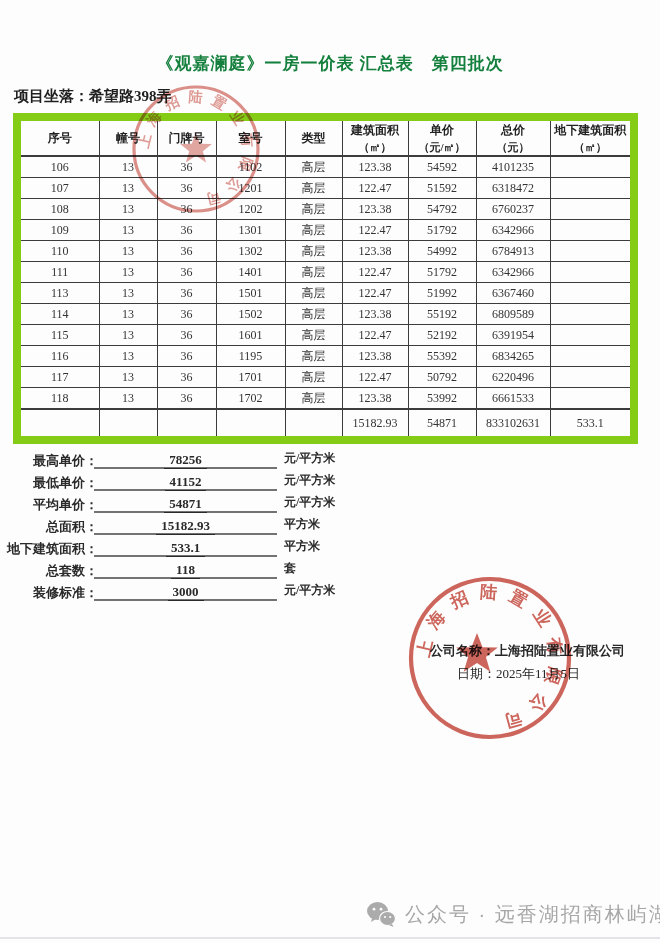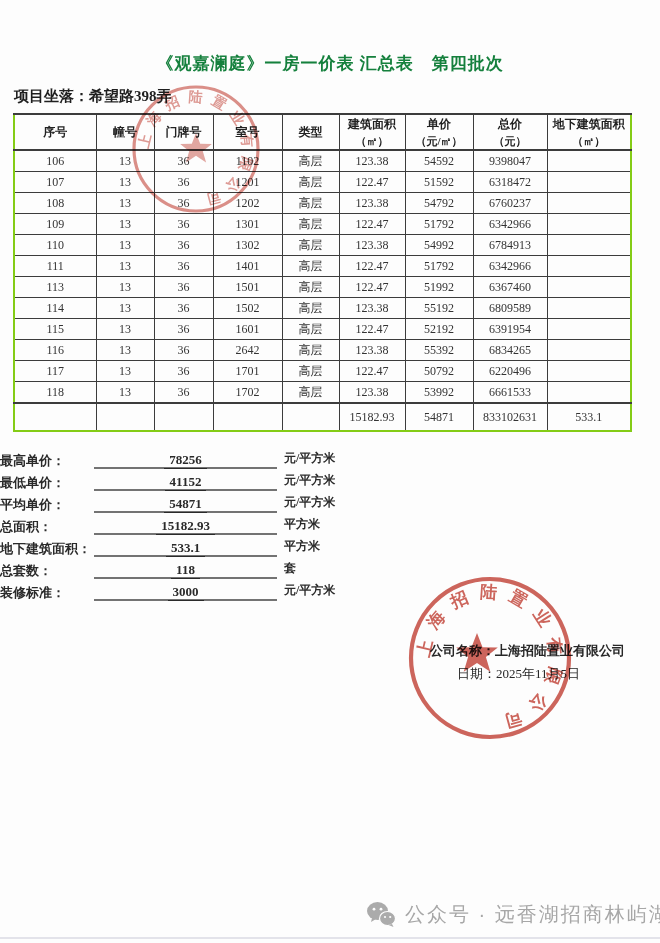--- a/index.html
+++ b/index.html
@@ -24,27 +24,27 @@
   }
   .price-table th,.price-table td{
     border:1px solid #3c3c3c;
     font-weight:normal;text-align:center;vertical-align:middle;
     padding:0;overflow:hidden;white-space:nowrap;
   }
   .price-table thead th{height:34px;font-weight:bold;font-size:12px;color:#222;border-bottom-width:2px;}
   .price-table thead .h-unit{font-weight:bold;font-size:11px;margin-top:1px;}
   .price-table tbody td{height:20px;font-size:12px;color:#333;}
   .price-table tr.summary-row td{height:26px;font-size:12px;border-top-width:2px;}
-  .price-table{border:2px solid #84cc16;font-family:Liberation Serif, serif;}
+  .price-table{border:8px solid #84cc16;font-family:Liberation Serif, serif;}
   .price-table thead th{border-top-width:2px;}
   
   .stats{position:absolute;left:0;top:450px;width:360px;}
   .stat-row{position:relative;height:22px;}
   .stat-label{
-    position:absolute;left:0;top:2px;width:98px;
+    position:absolute;left:0;top:2px;width:98px;text-align:right;
     font-size:13px;font-weight:bold;color:#2a2a2a;white-space:nowrap;
   }
   .stat-line{
     position:absolute;left:94px;top:0;width:183px;height:17px;
     border-bottom:2px solid #737373;text-align:center;
   }
   .stat-value{
     display:inline-block;font-size:13px;font-weight:bold;color:#2a2a2a;
     border-bottom:1px solid #2a2a2a;padding:0 5px;line-height:16px;
   }
@@ -126,21 +126,21 @@
   </thead>
   <tbody>
       <tr>
         <td>106</td>
         <td>13</td>
         <td>36</td>
         <td>1102</td>
         <td>高层</td>
         <td>123.38</td>
         <td>54592</td>
-        <td>9398047</td>
+        <td>4101235</td>
         <td></td>
       </tr>
       <tr>
         <td>107</td>
         <td>13</td>
         <td>36</td>
         <td>1201</td>
         <td>高层</td>
         <td>122.47</td>
         <td>51592</td>
@@ -221,21 +221,21 @@
         <td>高层</td>
         <td>122.47</td>
         <td>52192</td>
         <td>6391954</td>
         <td></td>
       </tr>
       <tr>
         <td>116</td>
         <td>13</td>
         <td>36</td>
-        <td>2642</td>
+        <td>1195</td>
         <td>高层</td>
         <td>123.38</td>
         <td>55392</td>
         <td>6834265</td>
         <td></td>
       </tr>
       <tr>
         <td>117</td>
         <td>13</td>
         <td>36</td>

